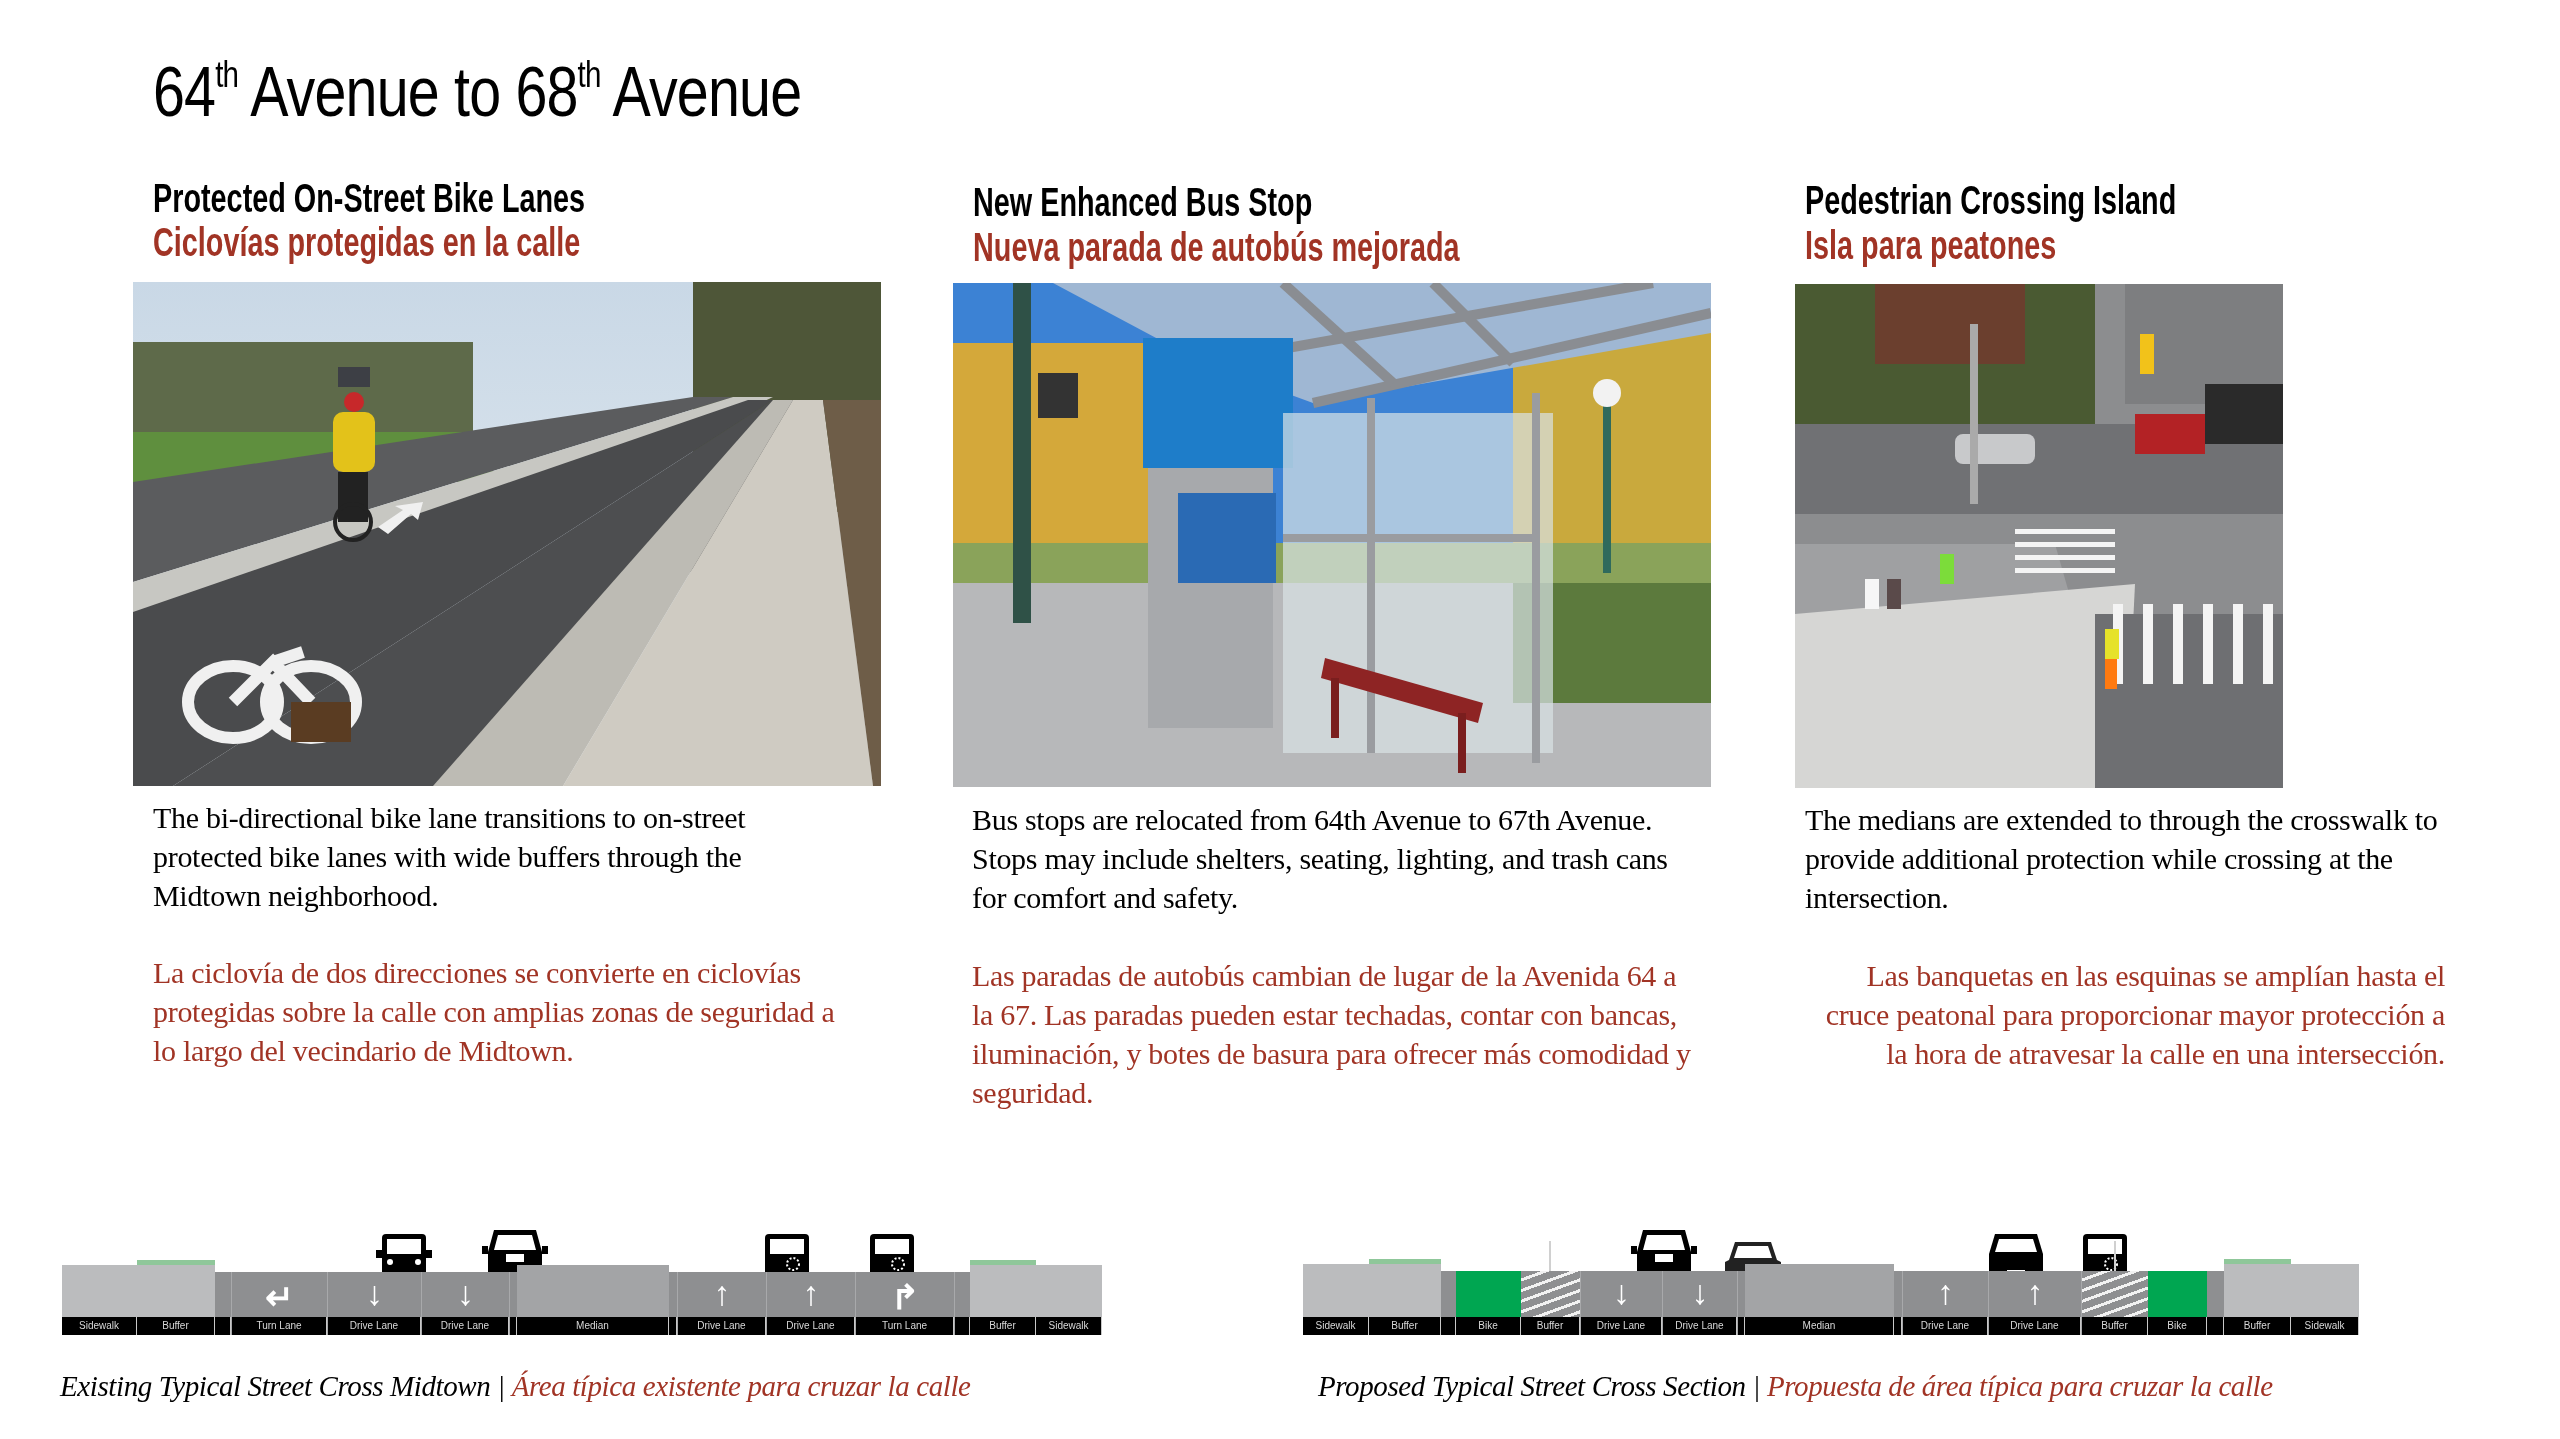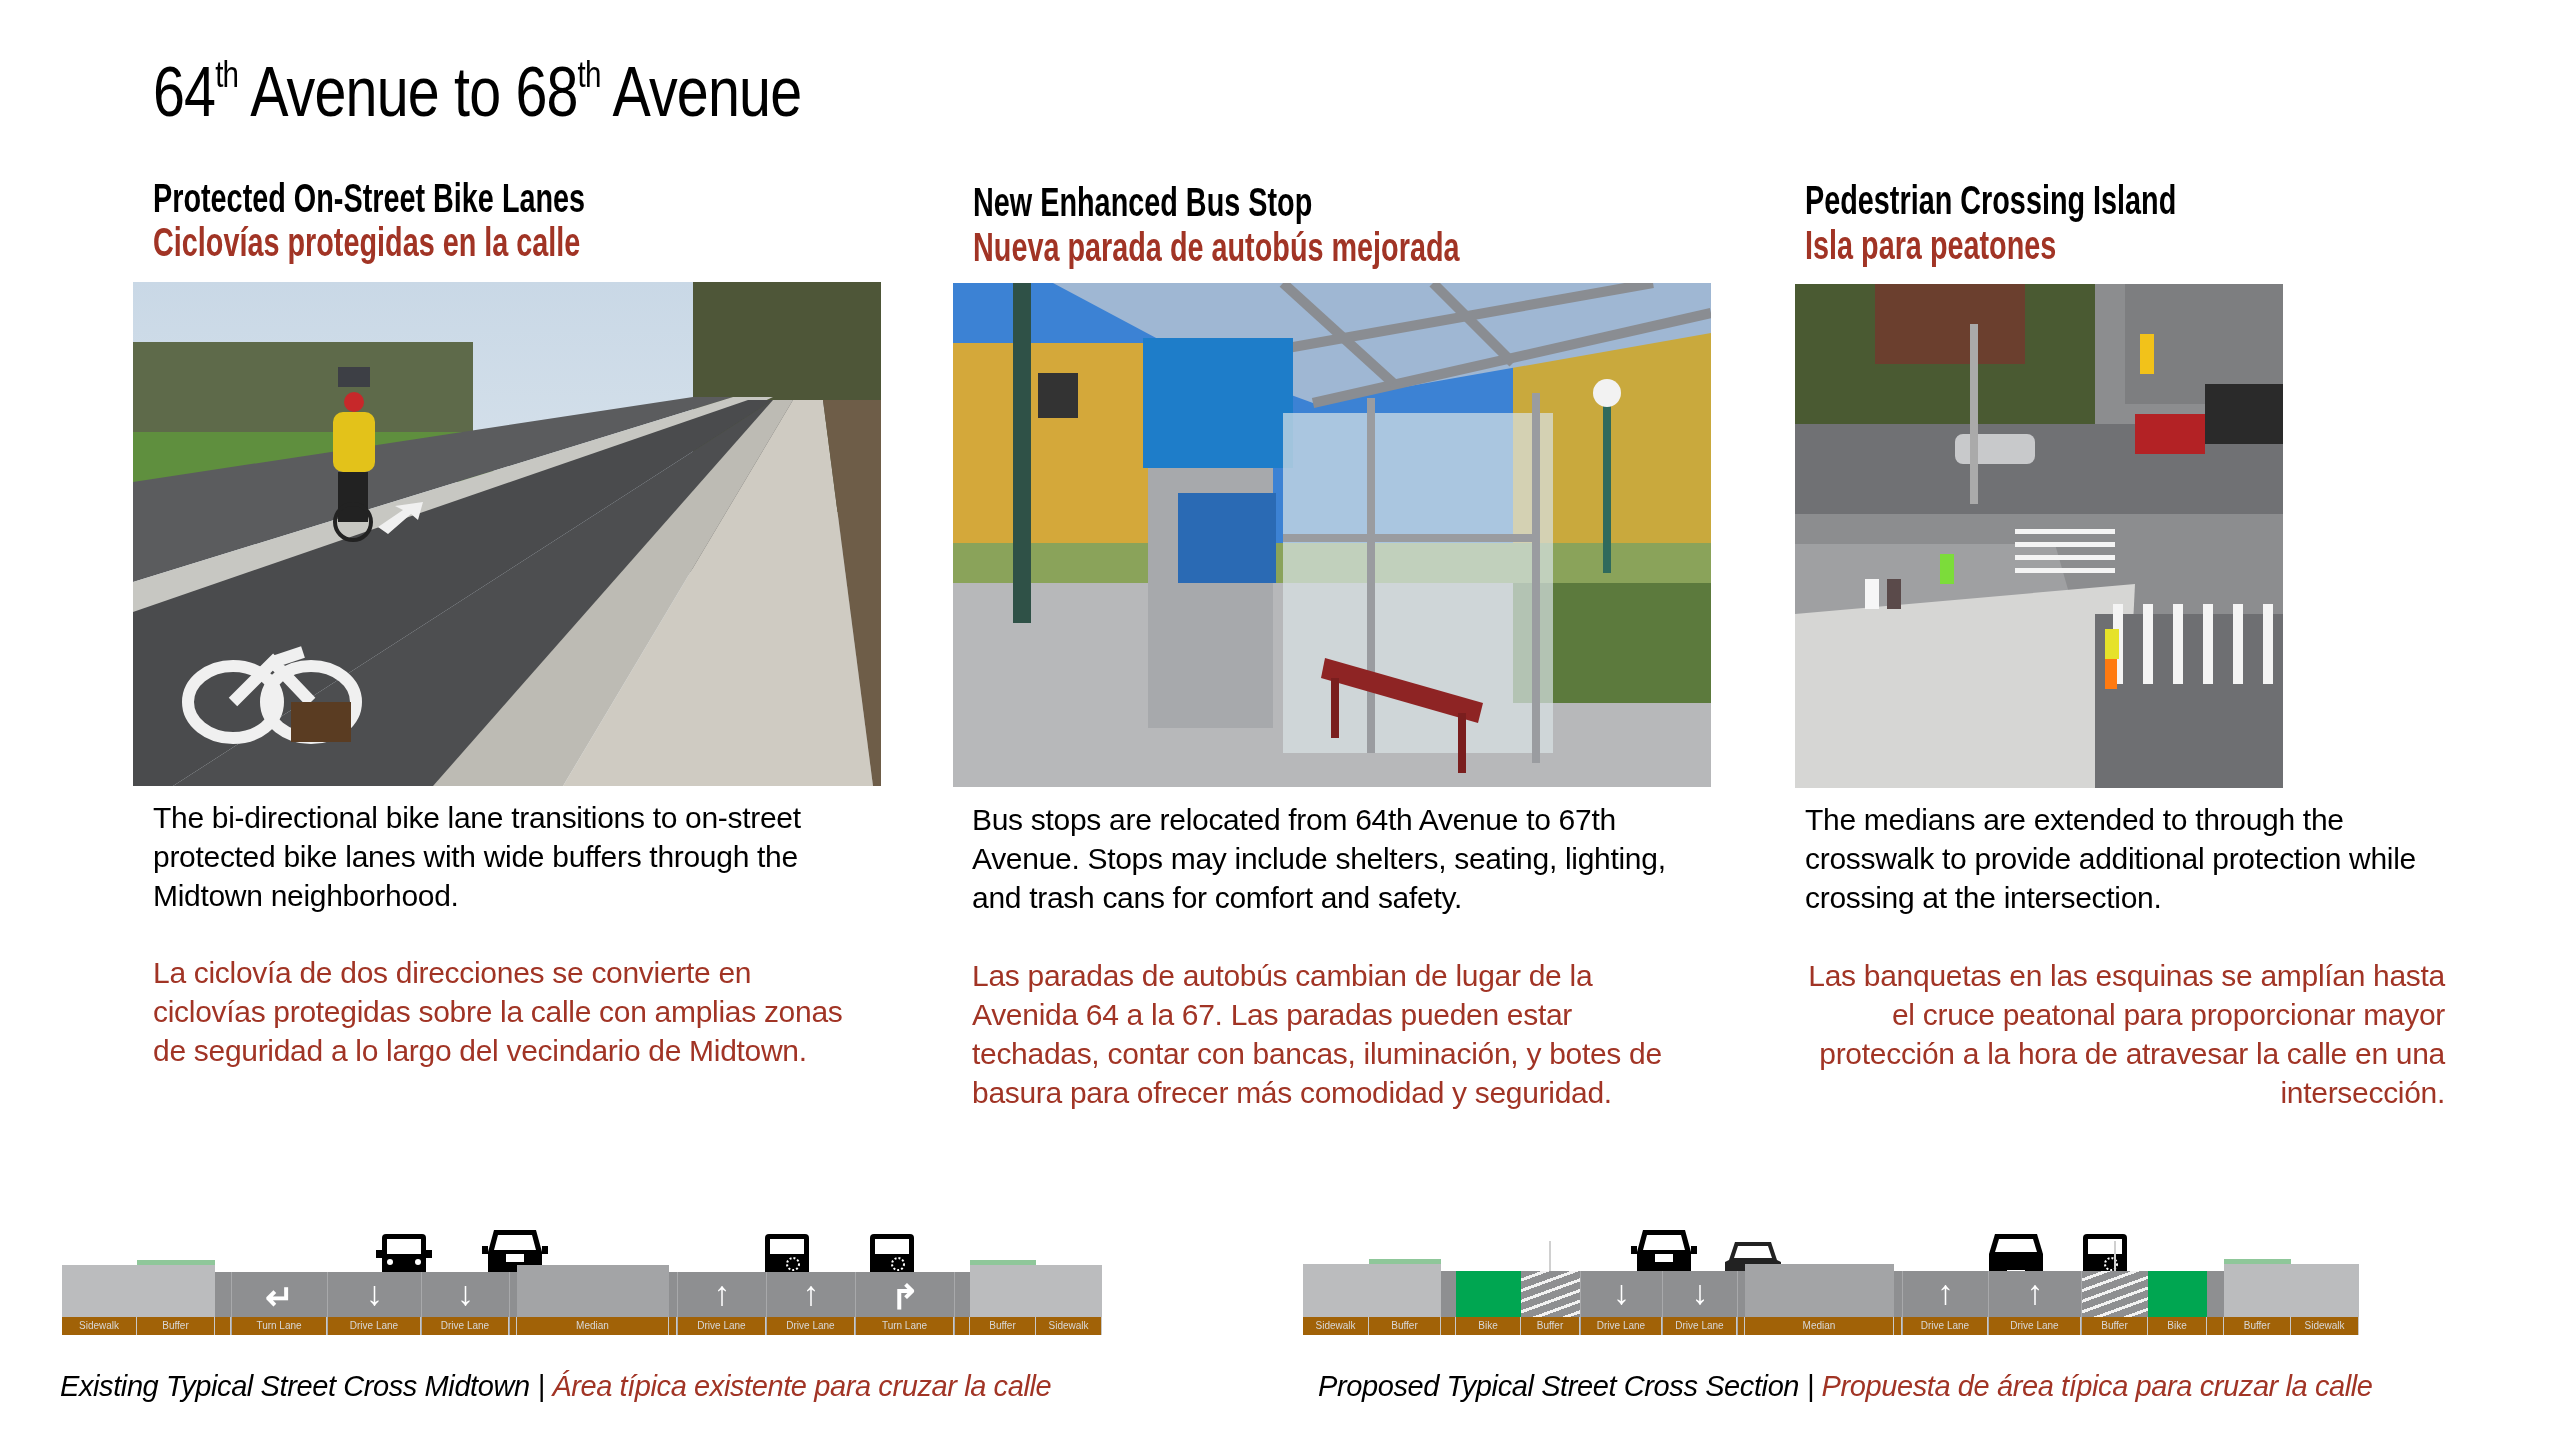--- a/index.html
+++ b/index.html
@@ -1,29 +1,29 @@
 <!DOCTYPE html>
 <html><head>
 <meta charset="utf-8">
 <style>
   html, body { margin:0; padding:0; background:#ffffff; }
   body { width:2560px; height:1439px; position:relative; overflow:hidden; font-family:"Liberation Sans", sans-serif; }
-  .abs { position:absolute; }
+  .abs { position:absolute;font-family:Liberation Serif, serif; }
   .title { left:153px; top:52px; font-family:"Liberation Sans Narrow","Liberation Sans", sans-serif; font-size:70px; color:#000; transform:scaleX(0.82); transform-origin:left top; white-space:nowrap; letter-spacing:-1px; }
   .title sup { font-size:36px; vertical-align:top; position:relative; top:2px; }
   .h-en { font-family:"Liberation Sans", sans-serif; font-weight:bold; font-size:40px; color:#000; transform:scaleX(0.72); transform-origin:left top; white-space:nowrap; }
   .h-es { font-family:"Liberation Sans", sans-serif; font-weight:bold; font-size:40px; color:#a13425; transform:scaleX(0.72); transform-origin:left top; white-space:nowrap; }
   .photo { overflow:hidden; }
   .body-en { font-size:30px; line-height:39px; color:#000; letter-spacing:-0.3px; }
   .body-es { font-size:30px; line-height:39px; color:#a13425; letter-spacing:-0.3px; }
   .caption { font-size:29px; font-style:italic; white-space:nowrap; letter-spacing:-0.4px; }
   .caption .es { color:#a13425; }
   .xs { position:absolute; }
   .seg { position:absolute; box-sizing:border-box; }
-  .lbl { position:absolute; bottom:0; left:0; right:0; height:18px; background:#a16207; color:#d8d8d8; font-size:10px; line-height:18px; text-align:center; border-right:1px solid #c8c8c8; }
+  .lbl { position:absolute; bottom:0; left:0; right:0; height:18px; background:#000000; color:#d8d8d8; font-size:10px; line-height:18px; text-align:center; border-right:1px solid #c8c8c8; }
   .grass { position:absolute; top:-5px; left:0; right:0; height:5px; background:#8fc79a; }
   .arrow { position:absolute; left:50%; transform:translateX(-50%); color:#fff; font-size:34px; line-height:34px; font-weight:bold; }
   .vehicle { position:absolute; }
 </style>
 </head>
 <body>
 
 <div class="abs title">
   <span>64</span><sup>th</sup><span style="white-space:pre"> Avenue to </span><span>68</span><sup>th</sup><span style="white-space:pre"> Avenue</span>
 </div>

